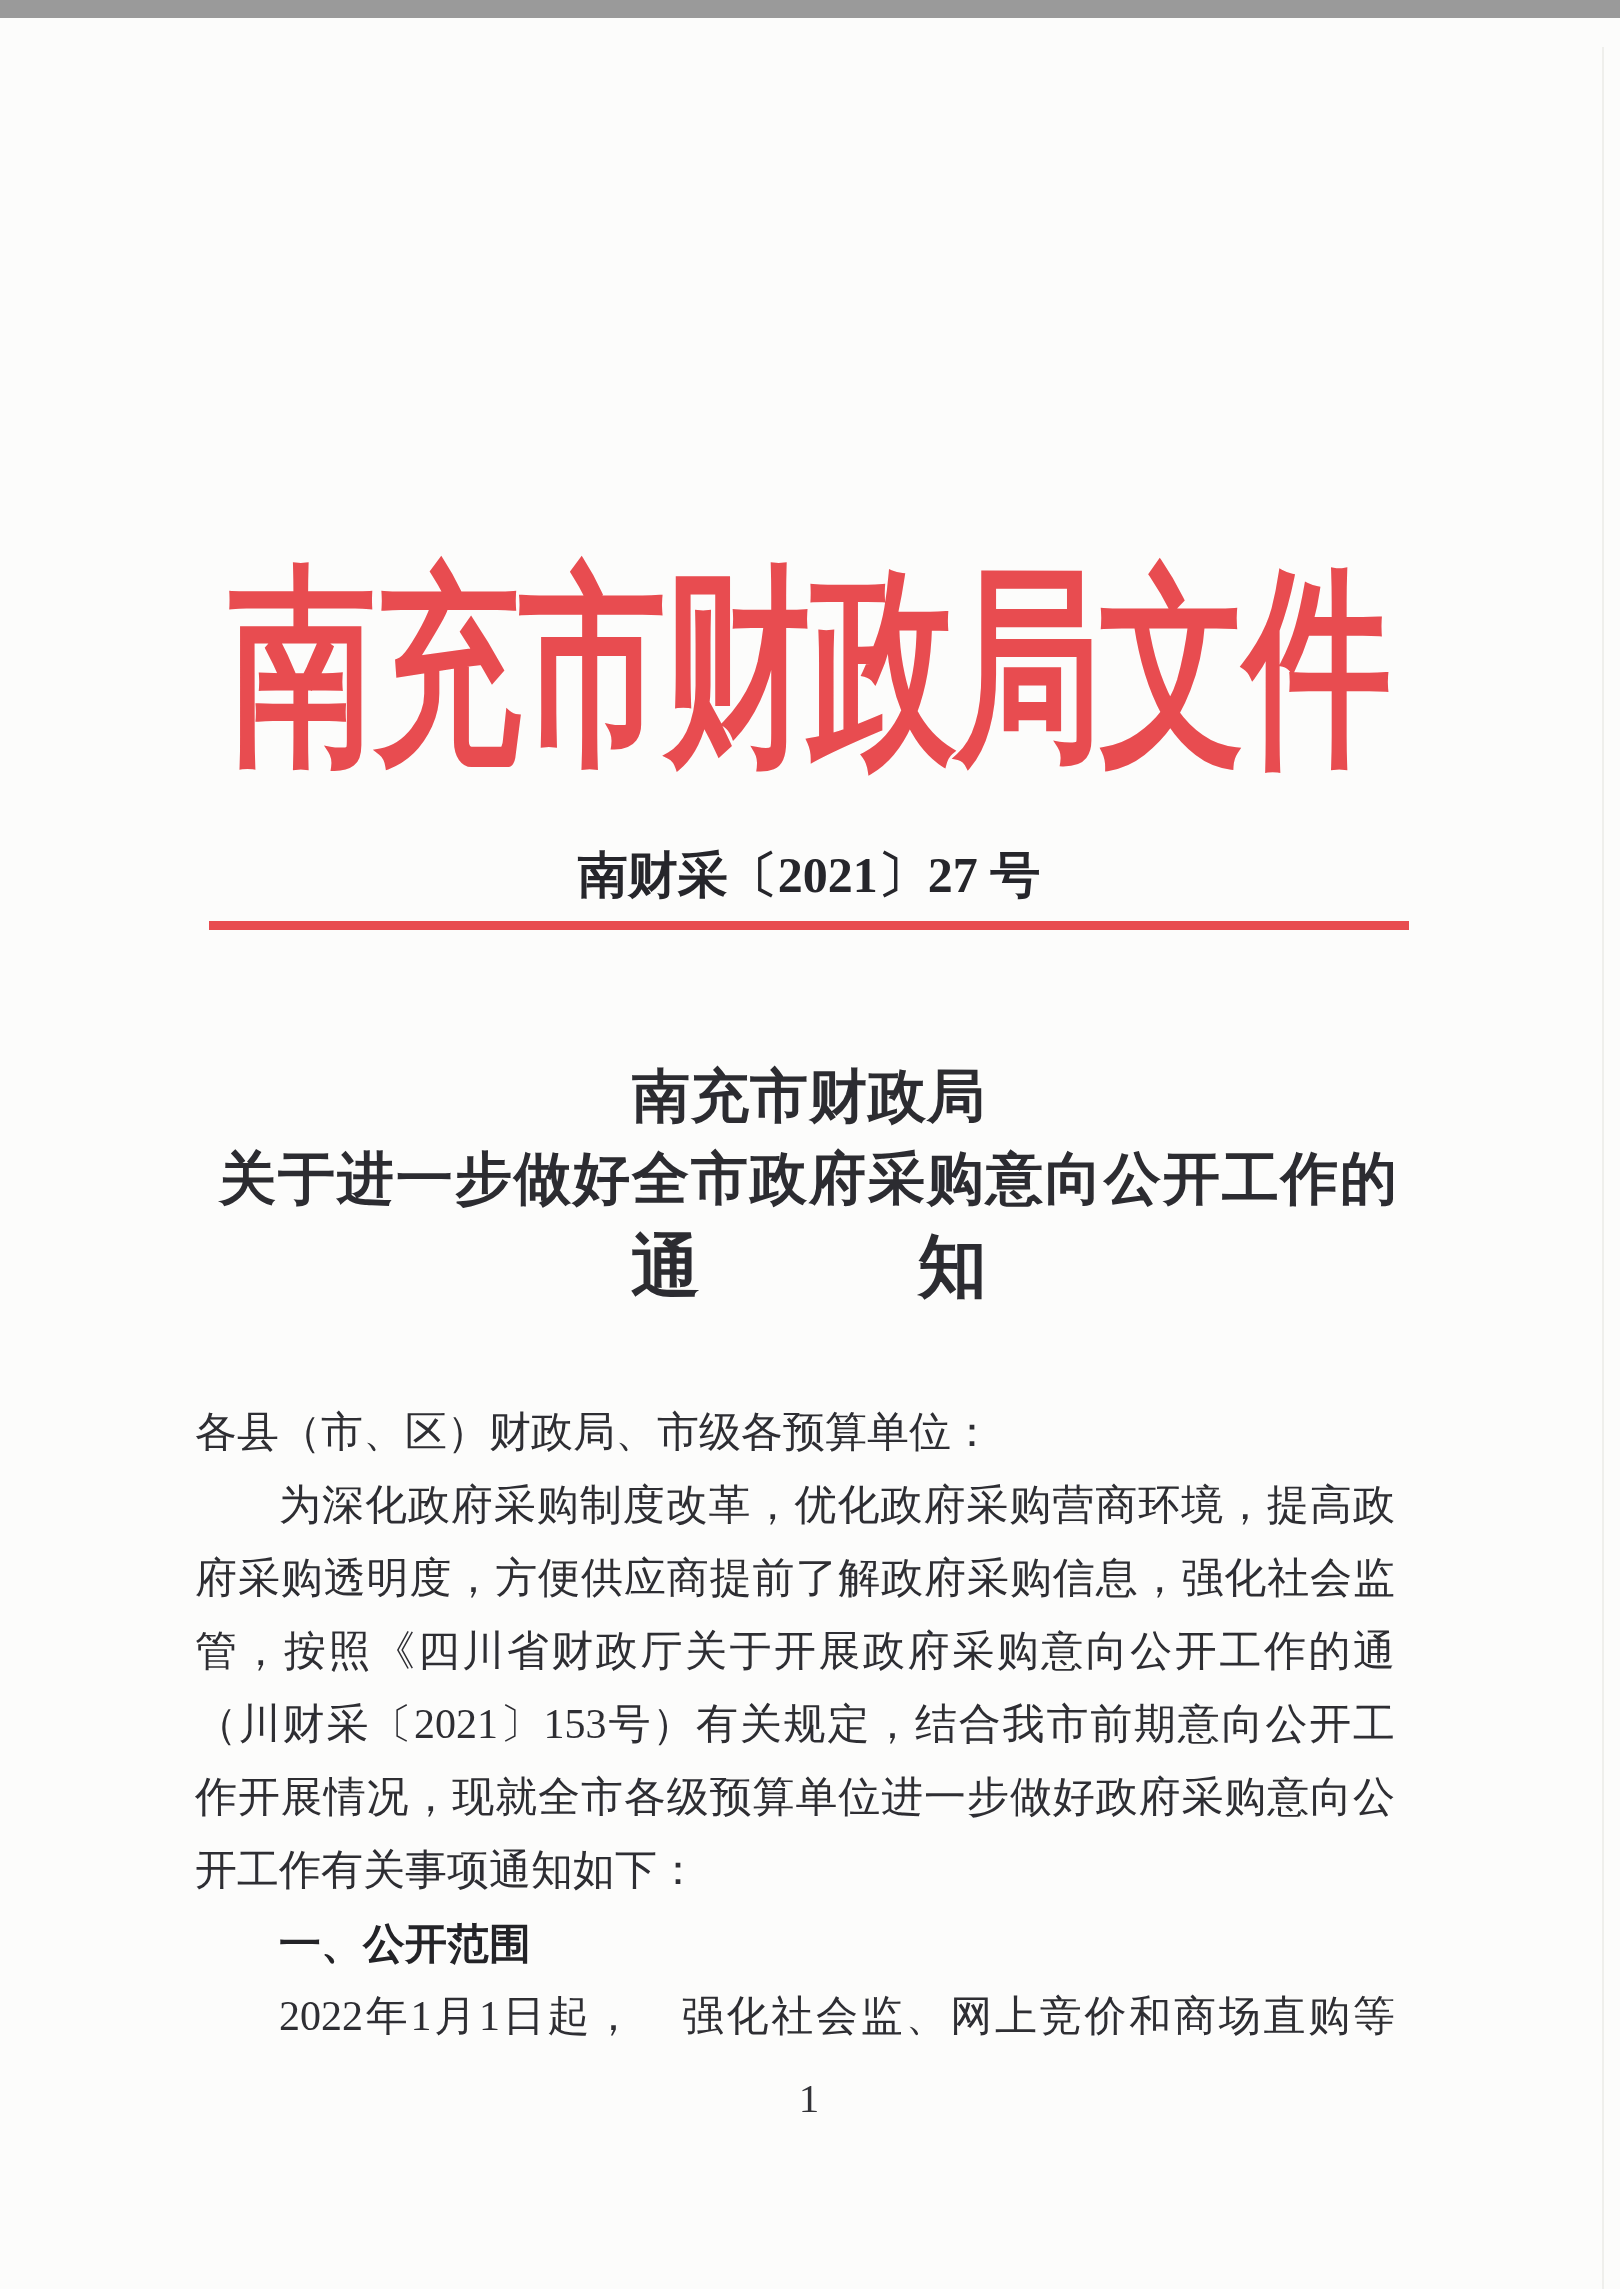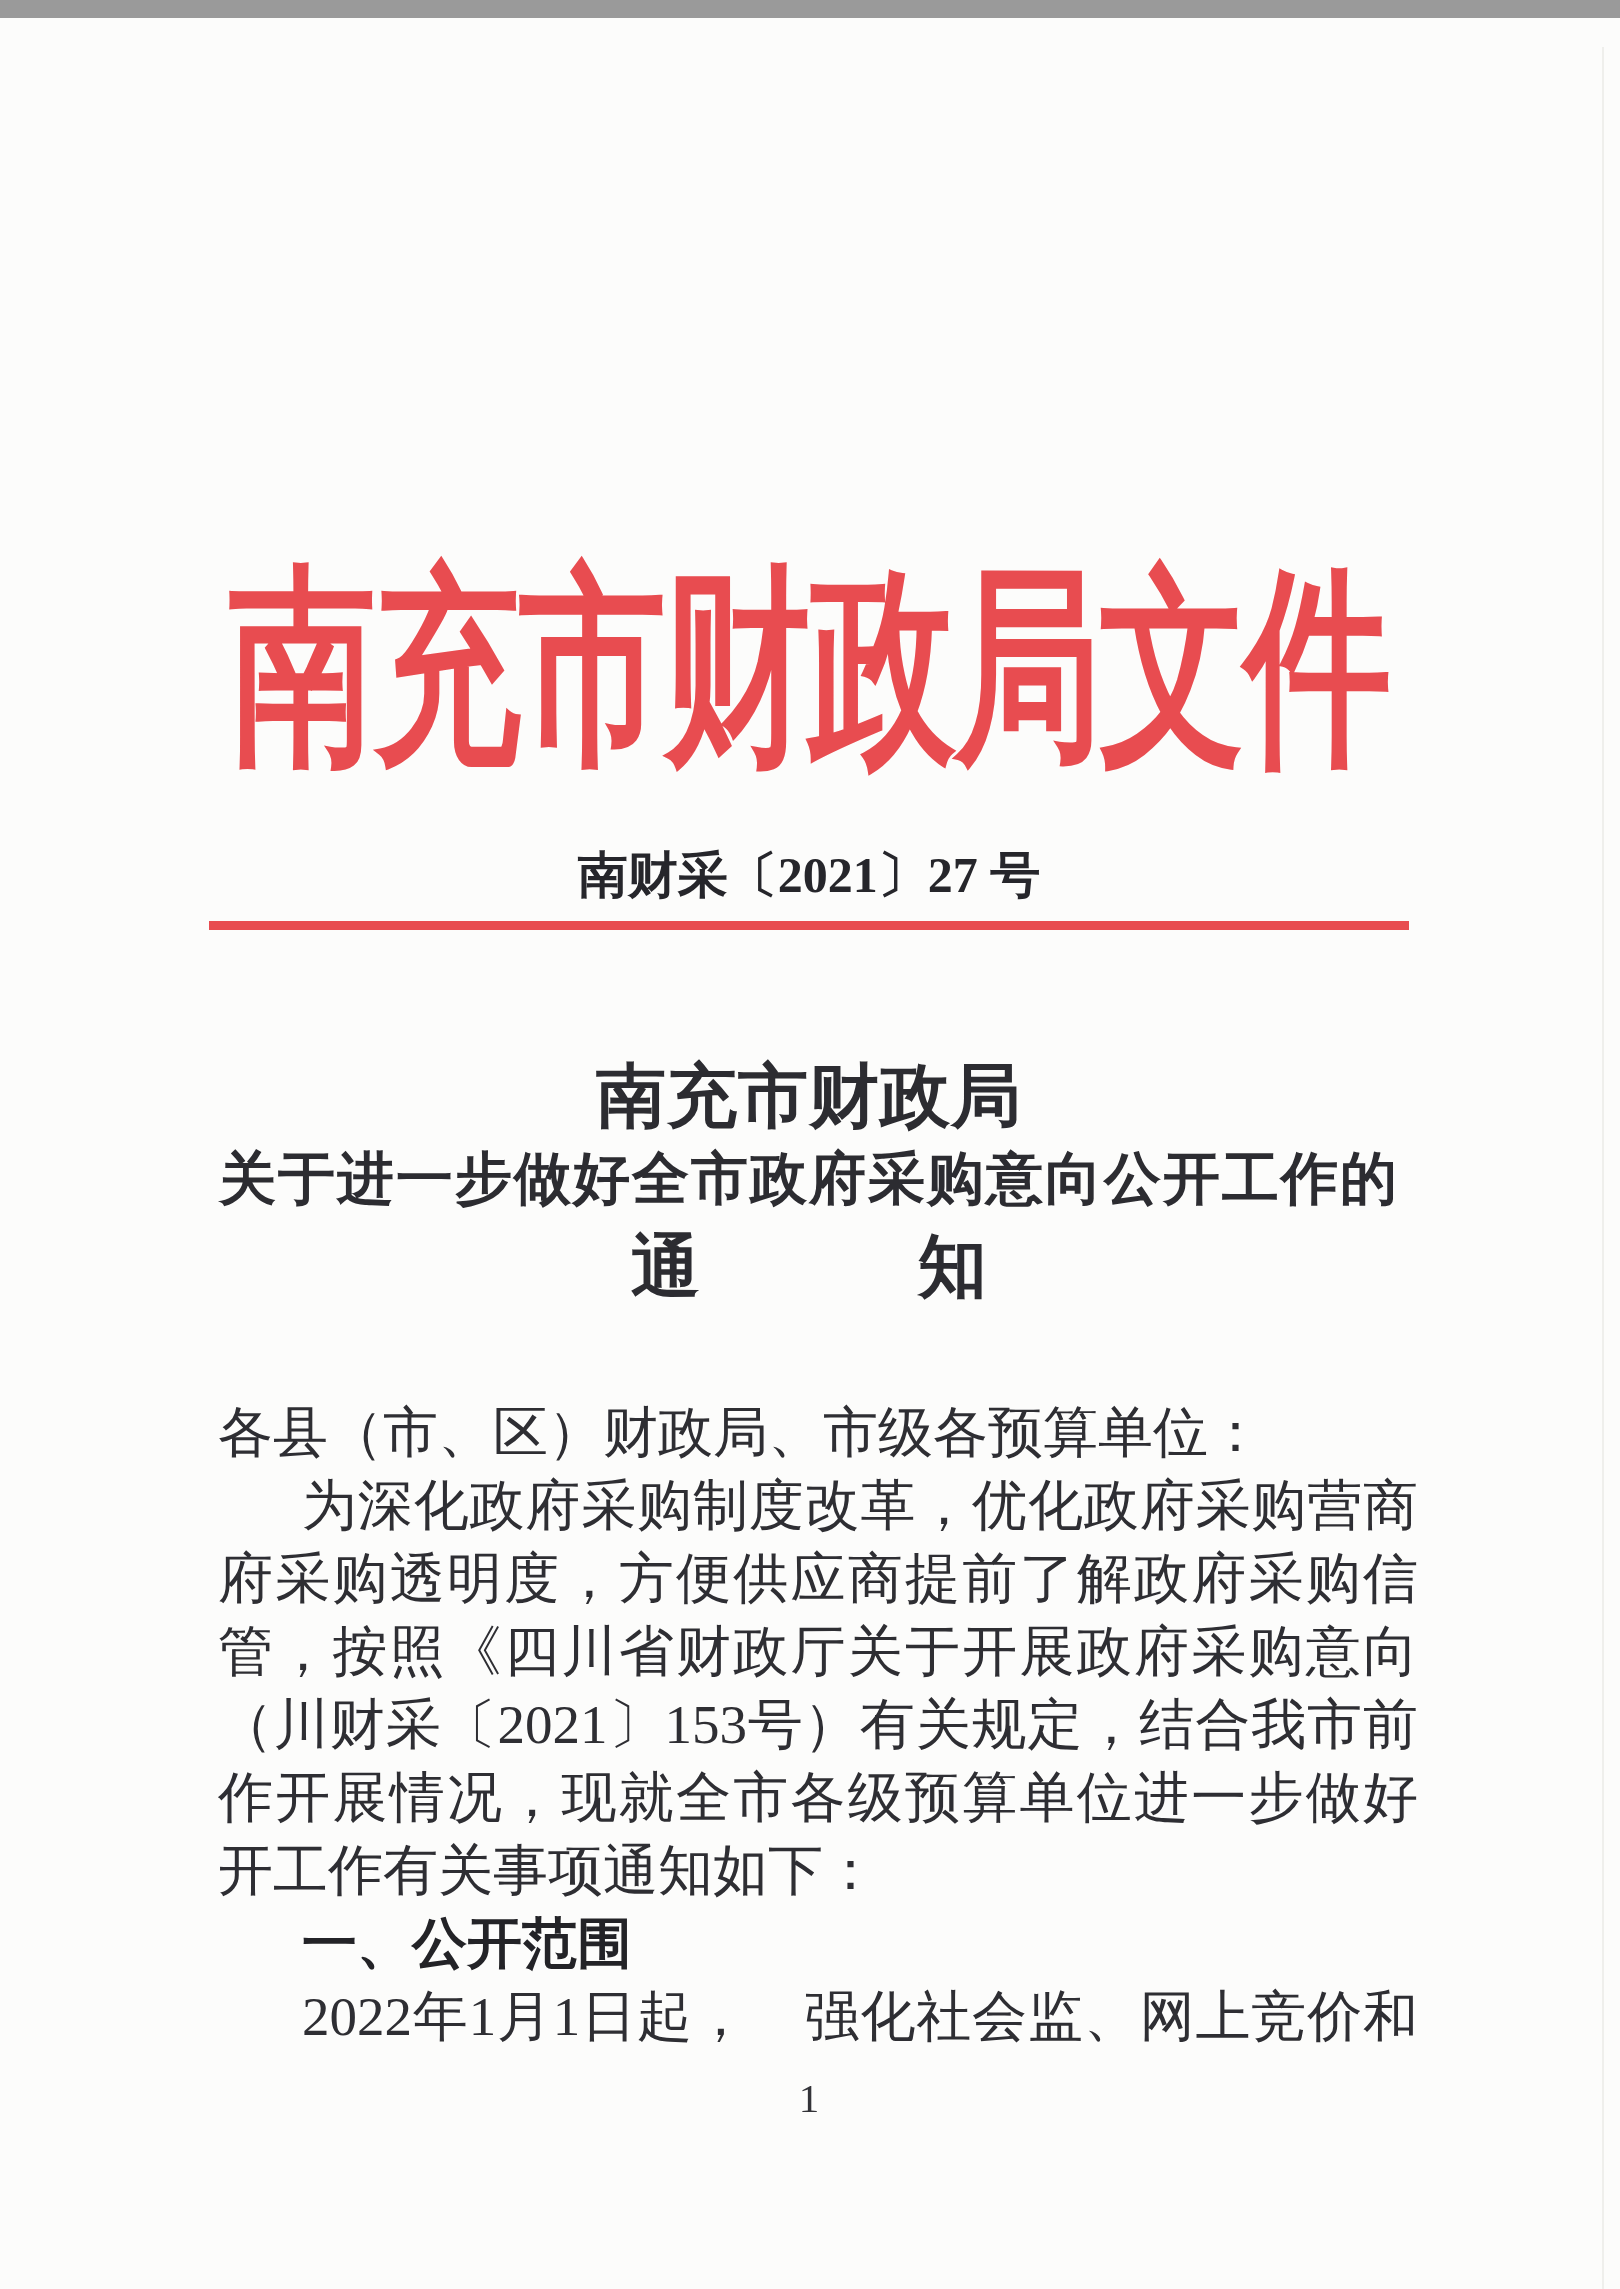--- a/index.html
+++ b/index.html
@@ -68,21 +68,21 @@
   
   .doc-title {
     position: absolute;
     left: 209px; top: 1037px;
     width: 1200px;
     text-align: center;
     font-weight: bold;
     color: #2c2c31;
   }
   .title-agency {
-    font-size: 70px;
+    font-size: 58px;
     line-height: 84px;
     letter-spacing: 1px;
     white-space: nowrap;
   }
   .title-subject {
     font-size: 57px;
     line-height: 80px;
     letter-spacing: 2px;
     white-space: nowrap;
   }
@@ -90,23 +90,23 @@
     display: flex;
     justify-content: center;
     gap: 218px;
     font-size: 69px;
     line-height: 96px;
   }
 
   
   .body-text {
     position: absolute;
-    left: 218px; top: 1378px;
+    left: 195px; top: 1378px;
     width: 1200px;
-    font-size: 55px;
+    font-size: 42px;
     color: #2e2e33;
   }
   .body-line {
     height: 73px;
     line-height: 73px;
     overflow: hidden;
   }
   .jl {                       
     text-align: justify;
     text-align-last: justify;

